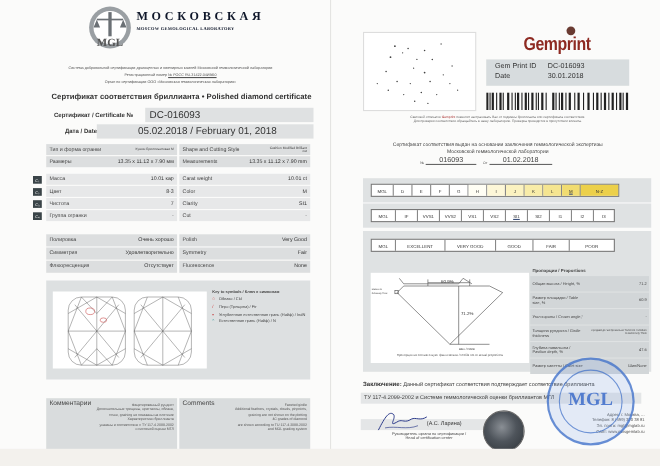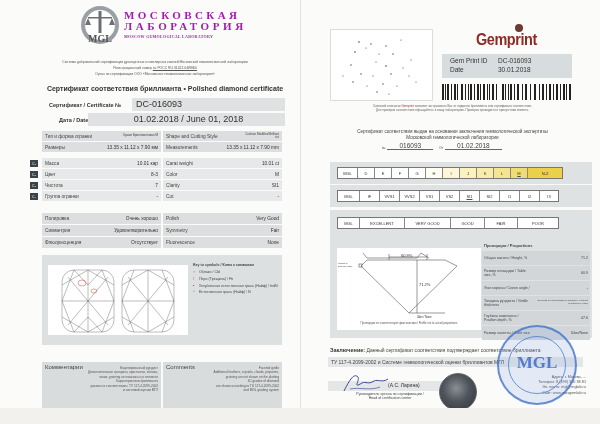--- a/index.html
+++ b/index.html
@@ -4,21 +4,21 @@
   <style>
     * { box-sizing: border-box; margin: 0; padding: 0; }
     html, body { width: 600px; height: 424px; overflow: hidden; background: #f4f3f0; }
     body { font-family: "Liberation Sans", sans-serif; color: #333; position: relative; }
     .page { position: absolute; top: 0; left: 0; width: 600px; height: 424px; background: #fbfbfa; }
     .fold { position: absolute; left: 300px; top: 0; width: 1px; height: 410px; background: #e4e4e2; }
     .bottom-edge { position: absolute; left: 0; top: 408px; width: 600px; height: 16px; background: #f3f1ed; }
 
     
     .logo { position: absolute; left: 80px; top: 5px; width: 40px; height: 42px; }
-    .lab-name { position: absolute; left: 124px; top: 10px; font-family: "Liberation Serif", serif; color: #a21caf; font-weight: bold; }
+    .lab-name { position: absolute; left: 124px; top: 10px; font-family: "Liberation Serif", serif; color: #0f172a; font-weight: bold; }
     .lab-name .l1 { font-size: 11px; letter-spacing: 3.4px; line-height: 11px; }
     .lab-name .l2 { font-size: 9.2px; letter-spacing: 0.2px; line-height: 10px; }
     .lab-name .l3 { font-size: 11px; letter-spacing: 3.6px; line-height: 11px; }
     .lab-name .l4 { font-size: 4px; letter-spacing: 0.3px; line-height: 7px; margin-top: 1px; }
     .small-center { position: absolute; left: 20px; width: 270px; text-align: center; font-size: 3.4px; color: #555; line-height: 5px; }
     .small-center u { text-decoration: underline; }
     .cert-title { position: absolute; left: 35px; top: 85px; width: 260px; text-align: center; font-size: 7px; font-weight: bold; color: #333; }
 
     .num-row { position: absolute; left: 45px; height: 13px; display: flex; align-items: center; }
     .num-label { font-size: 5.5px; font-weight: bold; color: #333; width: 85px; }
@@ -97,39 +97,38 @@
   <svg class="logo" viewBox="0 0 40 42">
     <circle cx="20" cy="20" r="19" fill="#9a9fa3"></circle>
     <circle cx="20" cy="20" r="15" fill="#fff"></circle>
     <rect x="18.5" y="6" width="3" height="22" fill="#6b7075"></rect>
     <rect x="8" y="12" width="24" height="1.5" fill="#6b7075"></rect>
     <path d="M8 13 L5 20 L11 20 Z M32 13 L29 20 L35 20 Z" fill="#6b7075"></path>
     <text x="20" y="37" font-family="Liberation Serif, serif" font-size="10" font-weight="bold" fill="#555" text-anchor="middle">MGL</text>
   </svg>
   <div class="lab-name">
     <div class="l1">МОСКОВСКАЯ</div>
-    <div class="l3">ЛАБОРАТОРИЯ</div>
     <div class="l4">MOSCOW GEMOLOGICAL LABORATORY</div>
   </div>
   <div class="small-center" style="top:60px">Система добровольной сертификации драгоценных и ювелирных камней Московской геммологической лаборатории</div>
   <div class="small-center" style="top:66px">
     <span>Регистрационный номер</span>
     <u>№ РОСС RU.31422.04ИВБ0</u>
   </div>
   <div class="small-center" style="top:72px">Орган по сертификации ООО «Московская геммологическая лаборатория»</div>
   <div class="cert-title">Сертификат соответствия бриллианта • Polished diamond certificate</div>
 
   <div class="num-row" style="top:98px">
     <span class="num-label" style="padding-left:4px">Сертификат / Certificate №</span>
   </div>
   <div class="num-box" style="top:98px;">DC-016093</div>
   <div class="num-row" style="top:113px">
     <span class="num-label" style="padding-left:14px">Дата / Date</span>
   </div>
-  <div class="num-box" style="top:113px; left:88px; width:197px; text-align:center;">01.02.2018 / June 01, 2018</div>
+  <div class="num-box" style="top:113px; left:88px; width:197px; text-align:center;">05.02.2018 / February 01, 2018</div>
 
   <div class="grid" style="top:131px;">
     <div class="row">
       <div class="cell half">
         <span>Тип и форма огранки</span>
         <span class="tiny" style="width:40px">Кушон Бриллиантовая М</span>
       </div>
       <div class="cell half">
         <span>Shape and Cutting Style</span>
         <span class="tiny" style="width:38px">Cushion Modified Brilliant cut</span>

